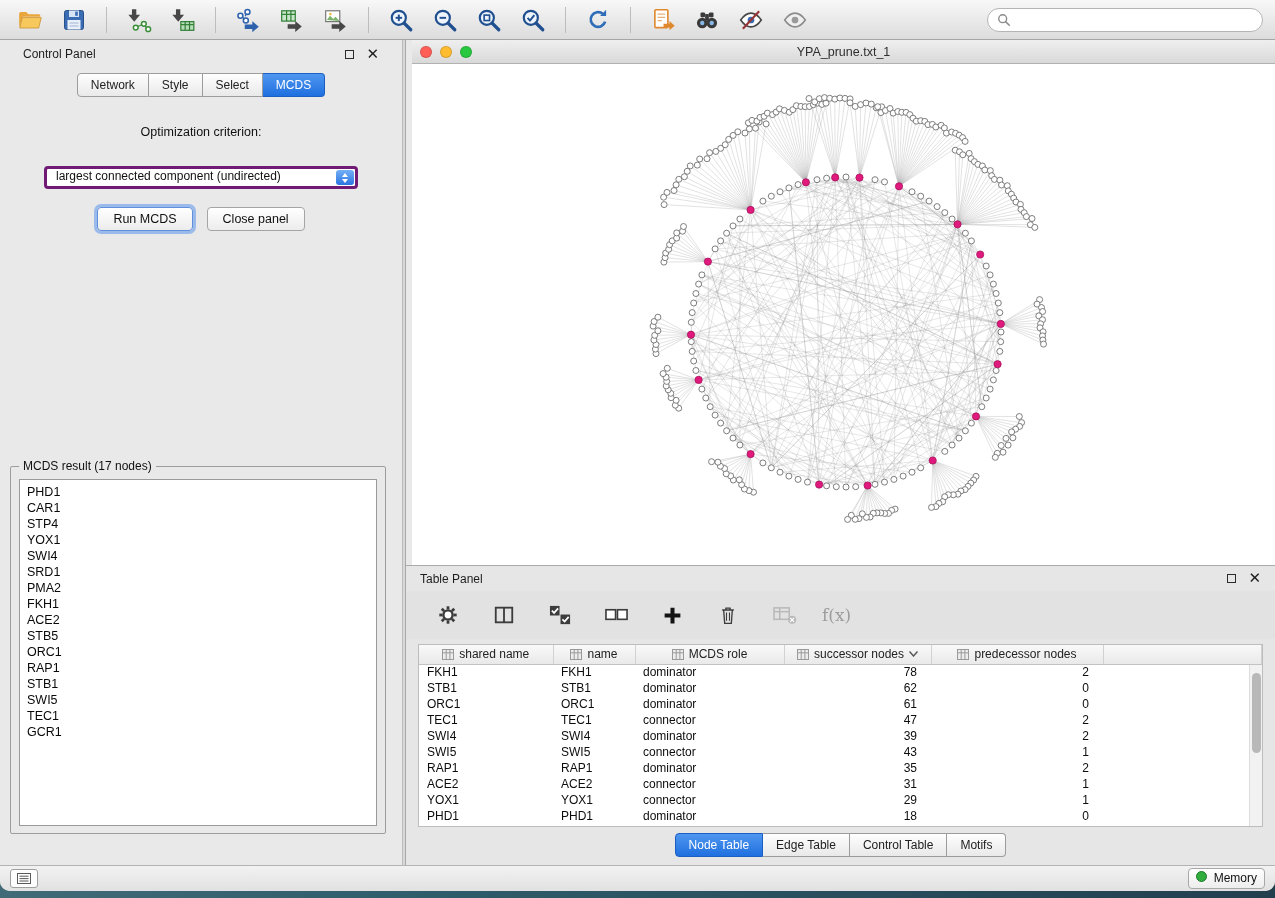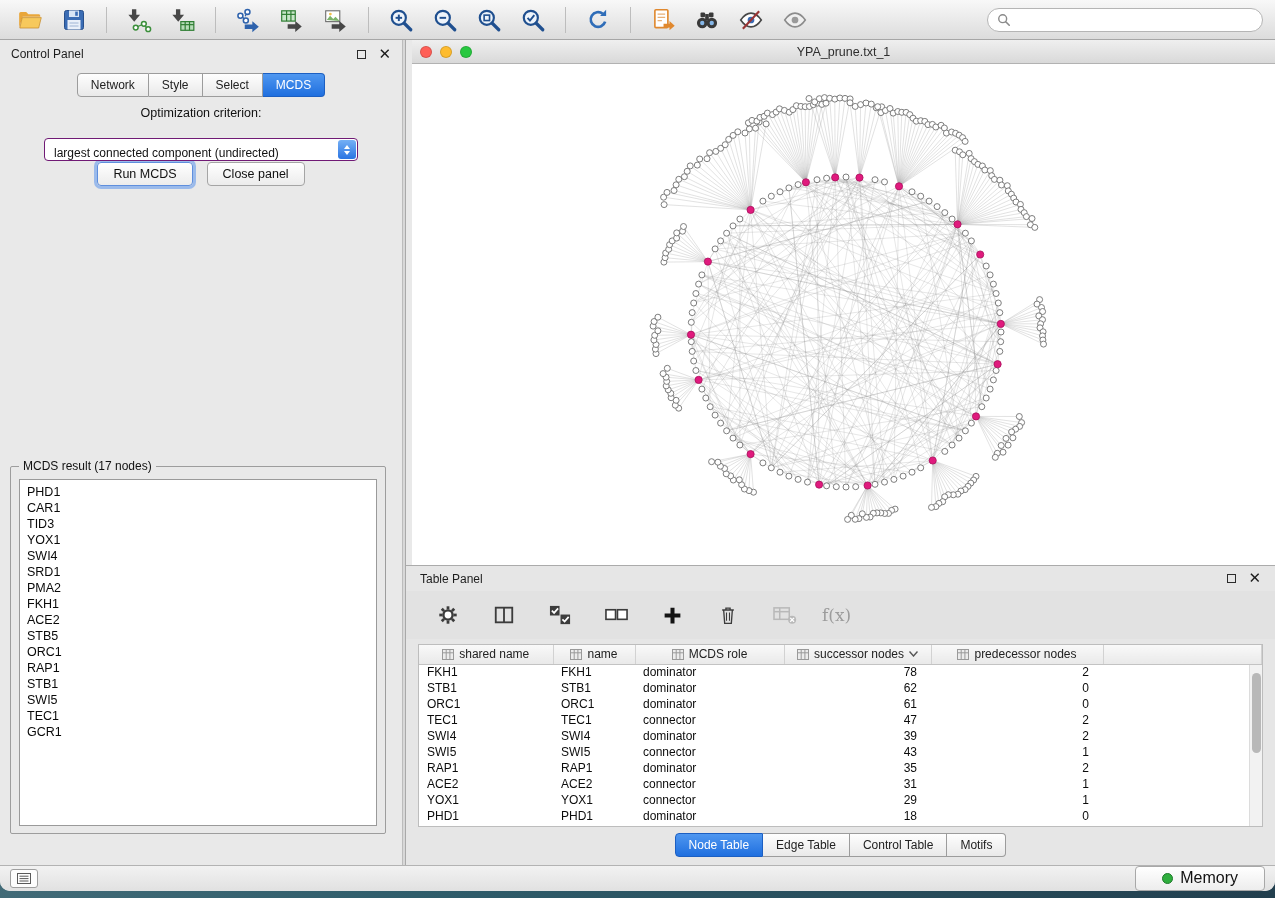--- a/index.html
+++ b/index.html
@@ -18,38 +18,38 @@
   .tbtn{width:36px;height:30px;display:flex;align-items:center;justify-content:center;border-radius:4px;cursor:default}
   .sep{width:1px;height:26px;background:#bdbdbd;margin:0 6px}
   .search{margin-left:auto;width:276px;height:24px;border:1px solid #b5b5b5;border-radius:12px;
     background:#fff;display:flex;align-items:center;padding:0 9px;gap:6px}
   .search input{border:none;outline:none;flex:1;font-size:12px;background:transparent;font-family:"Liberation Sans",sans-serif}
 
   
   .control-panel{position:absolute;top:40px;left:0;width:402px;bottom:26px;background:#e9e9e9}
   .vdivider{position:absolute;left:402px;top:40px;width:4px;bottom:26px;background:#d8d8d8;
     border-left:1px solid #bcbcbc;border-right:1px solid #a9a9a9}
-  .panel-header{height:28px;display:flex;align-items:center;padding:0 11px;font-size:12px;color:#1d1d1d}
+  .panel-header{height:28px;display:flex;align-items:center;padding:0 23px;font-size:12px;color:#1d1d1d}
   .hicons{margin-left:auto;display:flex;gap:12px;align-items:center}
   .float-icon{width:9px;height:9px;border:1.5px solid #2b2b2b;display:inline-block;background:transparent}
   .close-x{font-size:15px;font-weight:bold;color:#1b1b1b;line-height:1;font-family:"DejaVu Sans",sans-serif}
   .ctabs{display:flex;justify-content:center;margin-top:5px}
   .ctab{padding:4px 13px;border:1px solid #9c9c9c;border-left:none;background:linear-gradient(#fefefe,#e9e9e9);
     font-size:12px;color:#222;cursor:default}
   .ctab:first-child{border-left:1px solid #9c9c9c;border-radius:4px 0 0 4px}
   .ctab:last-child{border-radius:0 4px 4px 0}
   .ctab.active{background:linear-gradient(#4f97f0,#1f6fdf);color:#fff;border-color:#1c5fc2}
-  .opt-label{text-align:center;margin-top:9px;font-size:12.5px;color:#111}
-  .combo{width:314px;height:23px;margin:18px auto 0;background:#fff;border:1px solid #701a75;border-radius:4px;
-    display:flex;align-items:flex-end;position:relative;padding-left:9px;font-size:12px;color:#111}
+  .opt-label{text-align:center;margin-top:28px;font-size:12.5px;color:#111}
+  .combo{width:314px;height:23px;margin:27px auto 0;background:#fff;border:3px solid #701a75;border-radius:4px;
+    display:flex;align-items:flex-start;position:relative;padding-left:9px;font-size:12px;color:#111}
   .combo-btn{position:absolute;right:1px;top:1px;bottom:1px;width:18px;border-radius:3px;
     background:linear-gradient(#75b0f5,#2a74e2);display:flex;flex-direction:column;align-items:center;justify-content:center;gap:2px}
   .tri-up{width:0;height:0;border-left:3.5px solid transparent;border-right:3.5px solid transparent;border-bottom:4px solid #fff}
   .tri-dn{width:0;height:0;border-left:3.5px solid transparent;border-right:3.5px solid transparent;border-top:4px solid #fff}
-  .btnrow{display:flex;justify-content:center;gap:14px;margin-top:1px}
+  .btnrow{display:flex;justify-content:center;gap:14px;margin-top:18px}
   .btn{padding:4px 15px;background:linear-gradient(#ffffff,#ececec);border:1px solid #a5a5a5;border-radius:4px;
     font-size:12.5px;color:#111;cursor:default}
   .btn.focusring{box-shadow:0 0 0 3px rgba(90,148,236,.55);border-color:#5f8fdd}
   .result-box{position:absolute;left:10px;width:376px;top:426px;height:368px;border:1px solid #9d9d9d;
     border-radius:2px;background:#e9e9e9}
   .result-legend{position:absolute;top:-8px;left:8px;background:#e9e9e9;padding:0 4px;font-size:12px;color:#111}
   .result-list{position:absolute;left:8px;right:8px;top:12px;bottom:7px;background:#fff;border:1px solid #9a9a9a;
     overflow:auto;padding:4px 0 0 7px;font-size:12.5px;line-height:16px;color:#090909}
   .mcds-item{height:16px}
 
@@ -75,22 +75,22 @@
   td.cr{text-align:right;padding-right:14px}
   .vscroll{position:absolute;top:20px;right:0;bottom:0;width:13px;background:#f2f2f2;border-left:1px solid #dcdcdc}
   .vthumb{position:absolute;left:1.5px;right:1.5px;top:8px;height:80px;background:#b8b8b8;border-radius:5px}
   .tp-tabs{position:absolute;bottom:8px;left:0;right:0;display:flex;justify-content:center}
 
   
   .status-bar{position:absolute;left:0;right:0;bottom:0;height:26px;background:linear-gradient(#f2f2f2,#e1e1e1);
     border-top:1px solid #b3b3b3;display:flex;align-items:center;padding:0 10px}
   .menu-btn{width:28px;height:19px;border:1px solid #9f9f9f;border-radius:3px;background:#fdfdfd;
     display:flex;align-items:center;justify-content:center}
-  .memory-btn{margin-left:auto;display:flex;align-items:center;gap:7px;border:1px solid #a8a8a8;border-radius:4px;
-    background:linear-gradient(#ffffff,#ededed);padding:2px 26px 3px;font-size:16px;color:#111}
+  .memory-btn{margin-left:auto;display:flex;align-items:flex-start;gap:7px;border:1px solid #a8a8a8;border-radius:4px;
+    background:linear-gradient(#ffffff,#ededed);padding:2px 7px 3px;font-size:12px;color:#111}
   .memdot{width:11px;height:11px;border-radius:50%;background:#2fae3e;border:1px solid #1d7a2a}
 </style>
 </head>
 <body>
 
 <div class="app">
 
   <div class="toolbar">
     <span class="tbtn">
         <svg viewBox="0 0 24 24" width="26" height="26">
@@ -260,21 +260,21 @@
     </div>
     <div class="btnrow">
       <span class="btn focusring">Run MCDS</span>
       <span class="btn">Close panel</span>
     </div>
     <div class="result-box">
       <span class="result-legend">MCDS result (17 nodes)</span>
       <div class="result-list" id="mcdslist">
           <div class="mcds-item">PHD1</div>
           <div class="mcds-item">CAR1</div>
-          <div class="mcds-item">TID3</div>
+          <div class="mcds-item">STP4</div>
           <div class="mcds-item">YOX1</div>
           <div class="mcds-item">SWI4</div>
           <div class="mcds-item">SRD1</div>
           <div class="mcds-item">PMA2</div>
           <div class="mcds-item">FKH1</div>
           <div class="mcds-item">ACE2</div>
           <div class="mcds-item">STB5</div>
           <div class="mcds-item">ORC1</div>
           <div class="mcds-item">RAP1</div>
           <div class="mcds-item">STB1</div>

